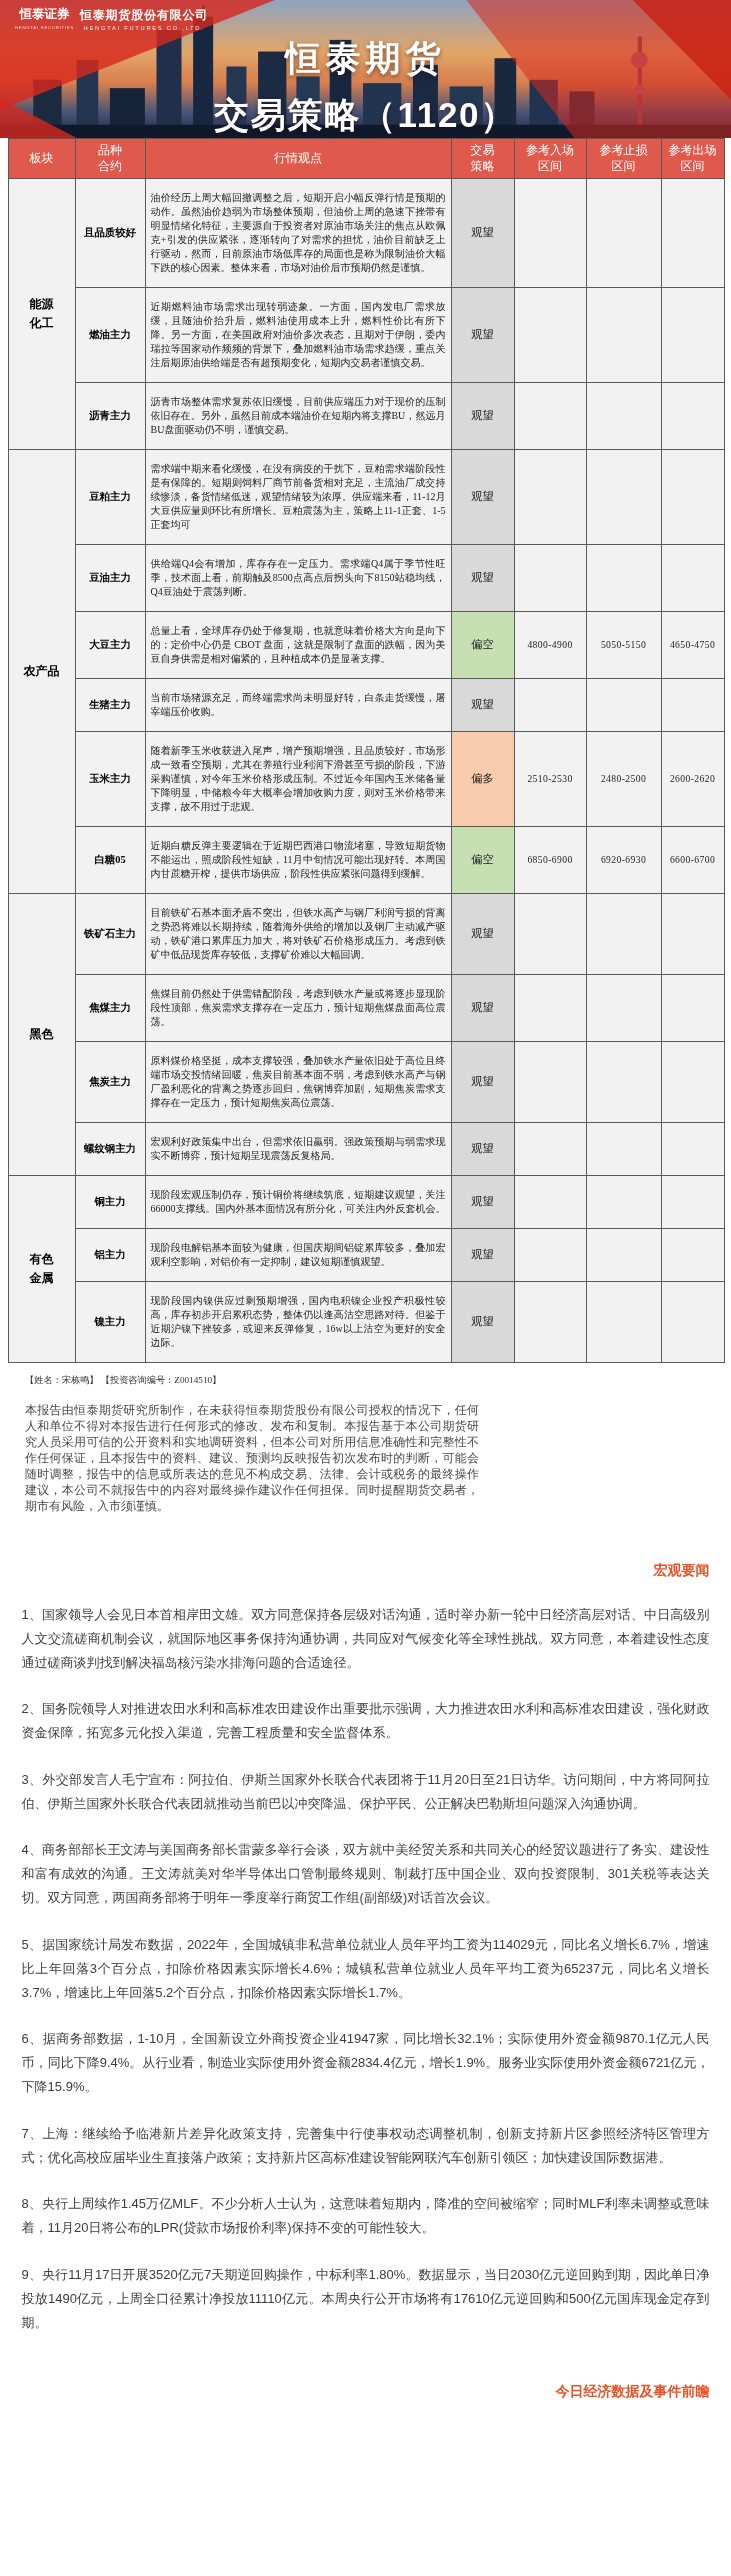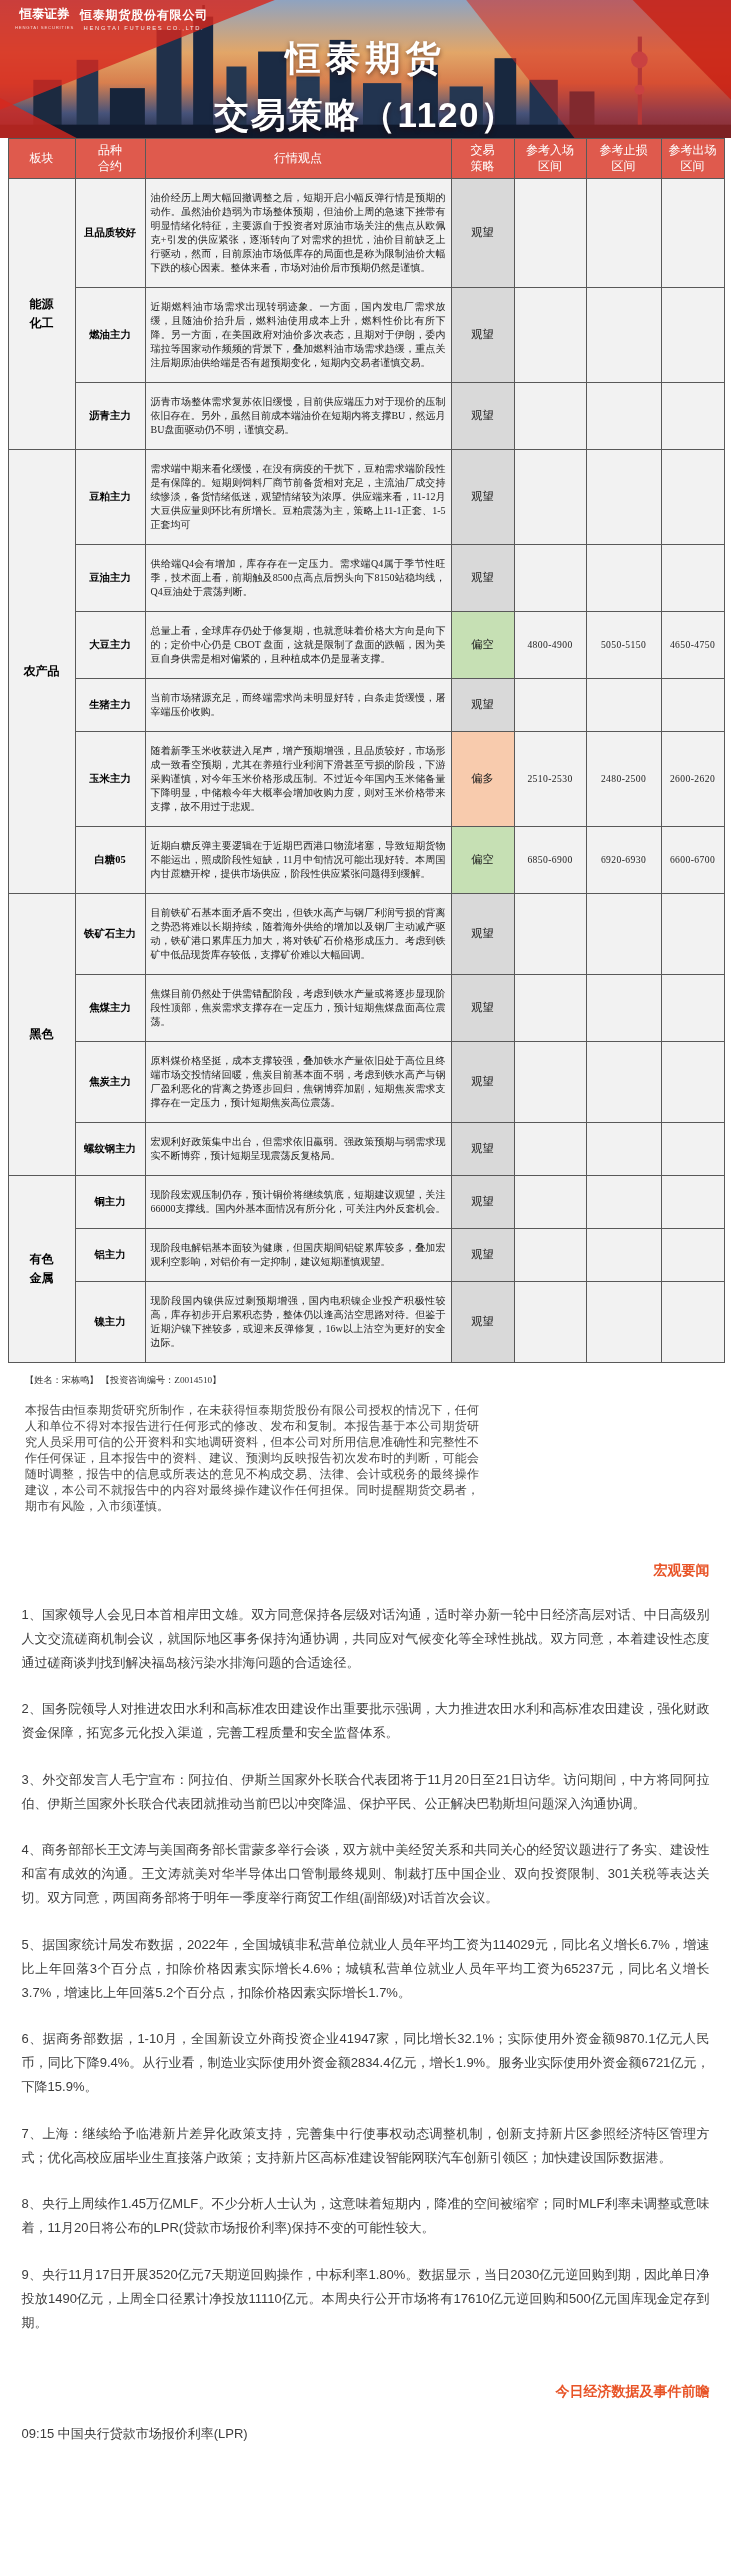--- a/index.html
+++ b/index.html
@@ -290,20 +290,17 @@
         <div class="news-item">5、据国家统计局发布数据，2022年，全国城镇非私营单位就业人员年平均工资为114029元，同比名义增长6.7%，增速比上年回落3个百分点，扣除价格因素实际增长4.6%；城镇私营单位就业人员年平均工资为65237元，同比名义增长3.7%，增速比上年回落5.2个百分点，扣除价格因素实际增长1.7%。</div>
         <div class="news-item">6、据商务部数据，1-10月，全国新设立外商投资企业41947家，同比增长32.1%；实际使用外资金额9870.1亿元人民币，同比下降9.4%。从行业看，制造业实际使用外资金额2834.4亿元，增长1.9%。服务业实际使用外资金额6721亿元，下降15.9%。</div>
         <div class="news-item">7、上海：继续给予临港新片差异化政策支持，完善集中行使事权动态调整机制，创新支持新片区参照经济特区管理方式；优化高校应届毕业生直接落户政策；支持新片区高标准建设智能网联汽车创新引领区；加快建设国际数据港。</div>
         <div class="news-item">8、央行上周续作1.45万亿MLF。不少分析人士认为，这意味着短期内，降准的空间被缩窄；同时MLF利率未调整或意味着，11月20日将公布的LPR(贷款市场报价利率)保持不变的可能性较大。</div>
         <div class="news-item">9、央行11月17日开展3520亿元7天期逆回购操作，中标利率1.80%。数据显示，当日2030亿元逆回购到期，因此单日净投放1490亿元，上周全口径累计净投放11110亿元。本周央行公开市场将有17610亿元逆回购和500亿元国库现金定存到期。</div>
       </div>
   </div>
 
   <div class="section">
     <div class="sec-heading">今日经济数据及事件前瞻</div>
-    <div>
-        <div class="preview-item">09:15 中国央行贷款市场报价利率(LPR)</div>
-      </div>
   </div>
 
   <div class="bottom-space"></div>
 </div>
 
 
 </body></html>

